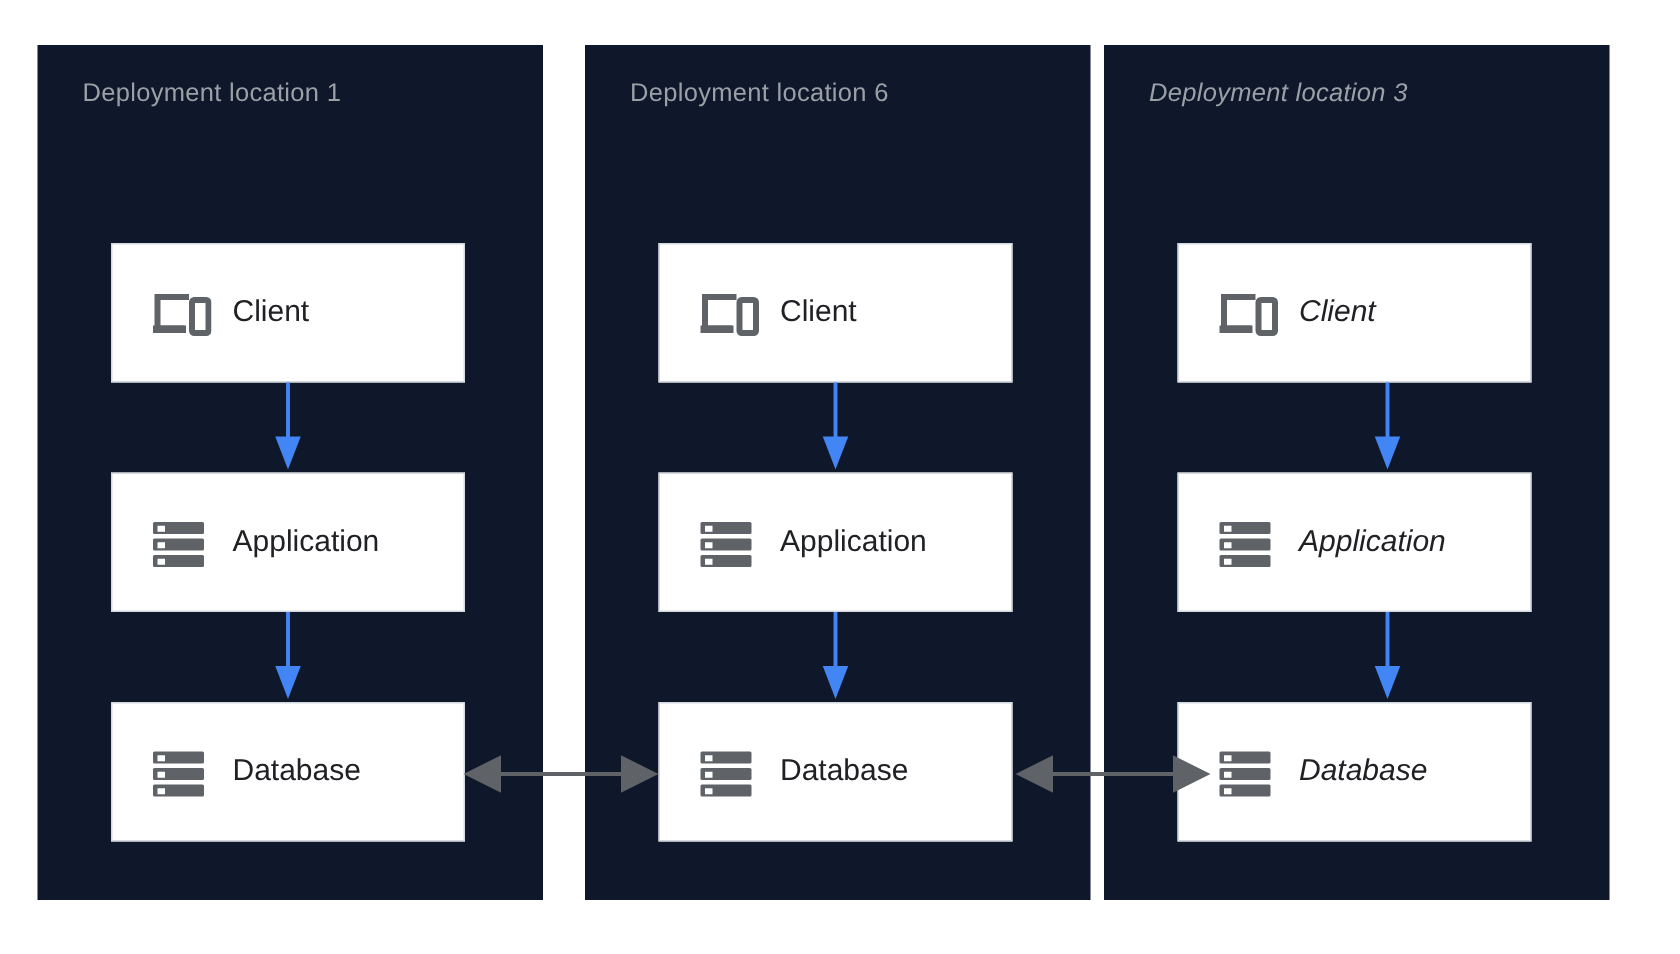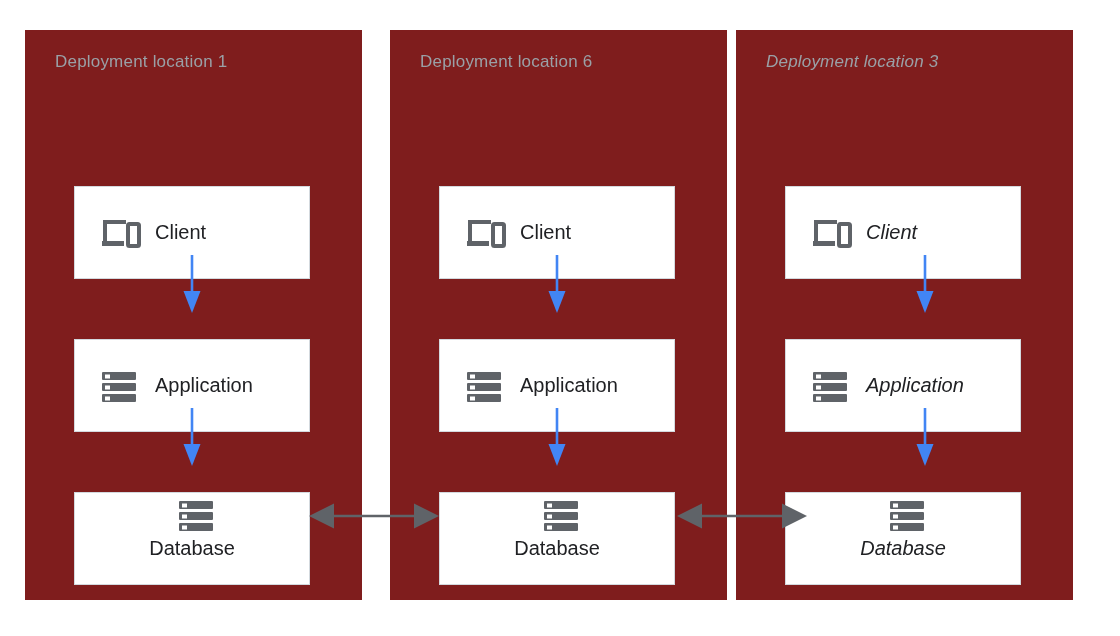--- a/index.html
+++ b/index.html
@@ -5,41 +5,41 @@
   html,body{margin:0;padding:0;}
   body{
     width:1120px;height:636px;background:#ffffff;
     font-family:"Liberation Sans","DejaVu Sans",sans-serif;
     overflow:hidden;position:relative;
   }
   #stage{position:absolute;left:0;top:0;width:1120px;height:636px;}
 
   .panel{
     position:absolute;top:30px;width:337px;height:570px;
-    background:#7f1d1d;
+    background:#0f172a;
   }
   #panel-0{left:25px;}
   #panel-1{left:390px;}
   #panel-2{left:736px;font-style:italic;}
 
   .panel-title{
     position:absolute;left:30px;top:22px;
     font-size:17px;color:#9aa0a6;letter-spacing:.2px;
     white-space:nowrap;
   }
 
   .node{
     position:absolute;left:49px;width:236px;height:93px;
     background:#ffffff;border:1px solid #d3d9de;
     box-sizing:border-box;
-    display:flex;align-items:center;margin-top:24px;
+    display:flex;align-items:center;
   }
   .node-client{top:132px;}
   .node-app{top:285px;align-items:center;}
-  .node-db{top:438px;flex-direction:column;}
+  .node-db{top:438px;}
 
   .node-icon{
     width:44px;height:44px;margin-left:22px;margin-right:14px;
     flex:0 0 auto;position:relative;
   }
   .node-label{
     font-size:20px;color:#202124;white-space:nowrap;
   }
 
   

